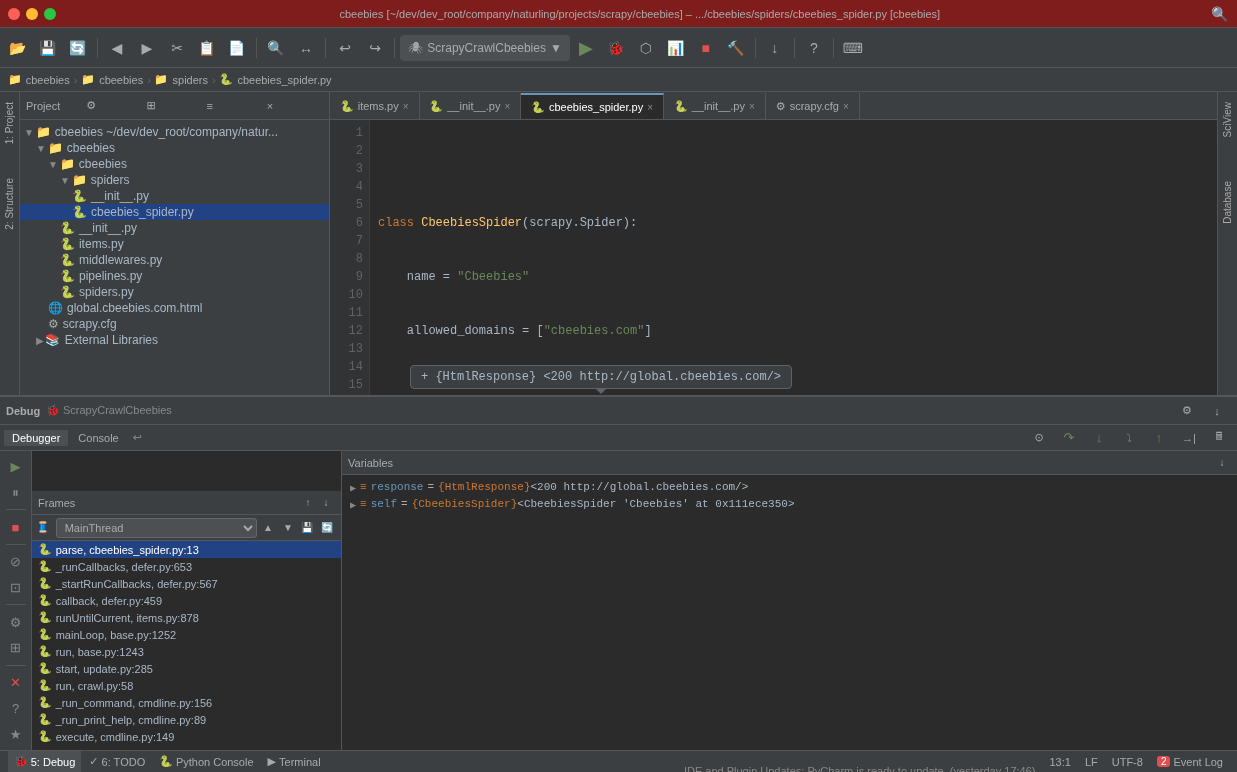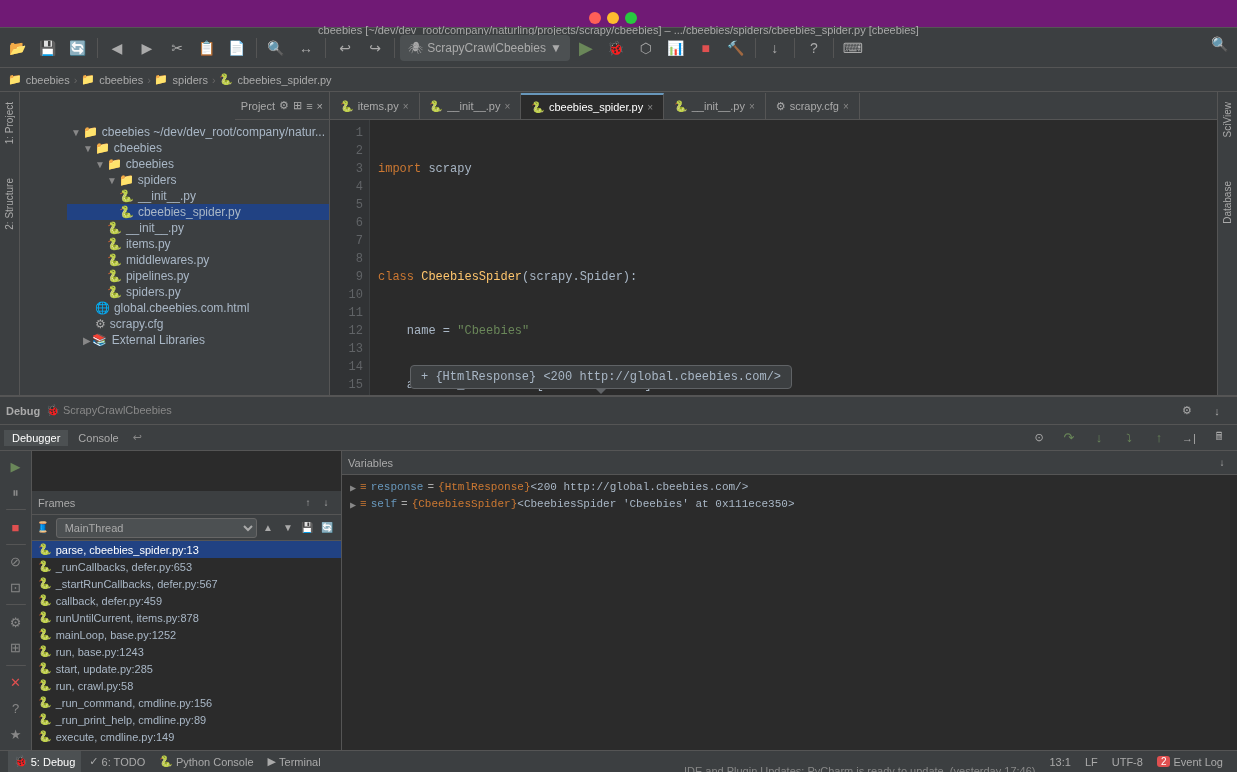--- a/index.html
+++ b/index.html
@@ -1,26 +1,25 @@
 <!DOCTYPE html>
 <html><head>
   <meta charset="utf-8">
   <style>
     * { margin: 0; padding: 0; box-sizing: border-box; }
     body { width: 1237px; height: 772px; font-family: 'Helvetica Neue', Arial, sans-serif; font-size: 12px; background: #2b2b2b; color: #a9b7c6; overflow: hidden; }
 
     
     #titlebar {
       height: 28px;
-      background: #701a75;
-      display: flex;
-      align-items: center;
-      padding: 12px 8px;
-      border-bottom: 1px solid #555;
-      flex-direction: column;
+      background: #7f1d1d;
+      display: flex;
+      align-items: center;
+      padding: 3px 8px;
+      border-bottom: 1px solid #555;
     }
     .traffic-lights { display: flex; gap: 6px; margin-right: 12px; }
     .tl { width: 12px; height: 12px; border-radius: 50%; }
     .tl-red { background: #ff5f57; }
     .tl-yellow { background: #febc2e; }
     .tl-green { background: #28c840; }
     #title-text { flex: 1; text-align: center; font-size: 11px; color: #aaa; }
     #search-icon-titlebar { margin-left: auto; color: #aaa; font-size: 14px; cursor: pointer; }
 
     
@@ -102,21 +101,20 @@
     }
 
     
     #project-panel {
       width: 310px;
       background: #3c3f41;
       border-right: 1px solid #555;
       display: flex;
       flex-direction: column;
       overflow: hidden;
-      align-items: flex-end;
     }
     #project-header {
       height: 28px;
       background: #3c3f41;
       border-bottom: 1px solid #555;
       display: flex;
       align-items: center;
       padding: 0 6px;
       gap: 4px;
     }
@@ -661,21 +659,20 @@
           <div>10</div>
         <div>11</div>
           <div>12</div>
           <div>13</div>
           <div>14</div>
           <div>15</div>
         <div>16</div>
           <div>17</div>
       </div>
       <div id="code-content">
-        <div class="code-line"><span class="kw">import</span> scrapy</div>
         <div class="code-line">&nbsp;</div>
         <div class="code-line"><span class="kw">class</span> <span class="classname">CbeebiesSpider</span>(scrapy.Spider):</div>
         <div class="code-line" style="position:relative;">    <span class="param">name</span> = <span class="string">"Cbeebies"</span></div>
         <div class="code-line">    <span class="param">allowed_domains</span> = [<span class="string">"cbeebies.com"</span>]</div>
         
         
         
         
         
         

